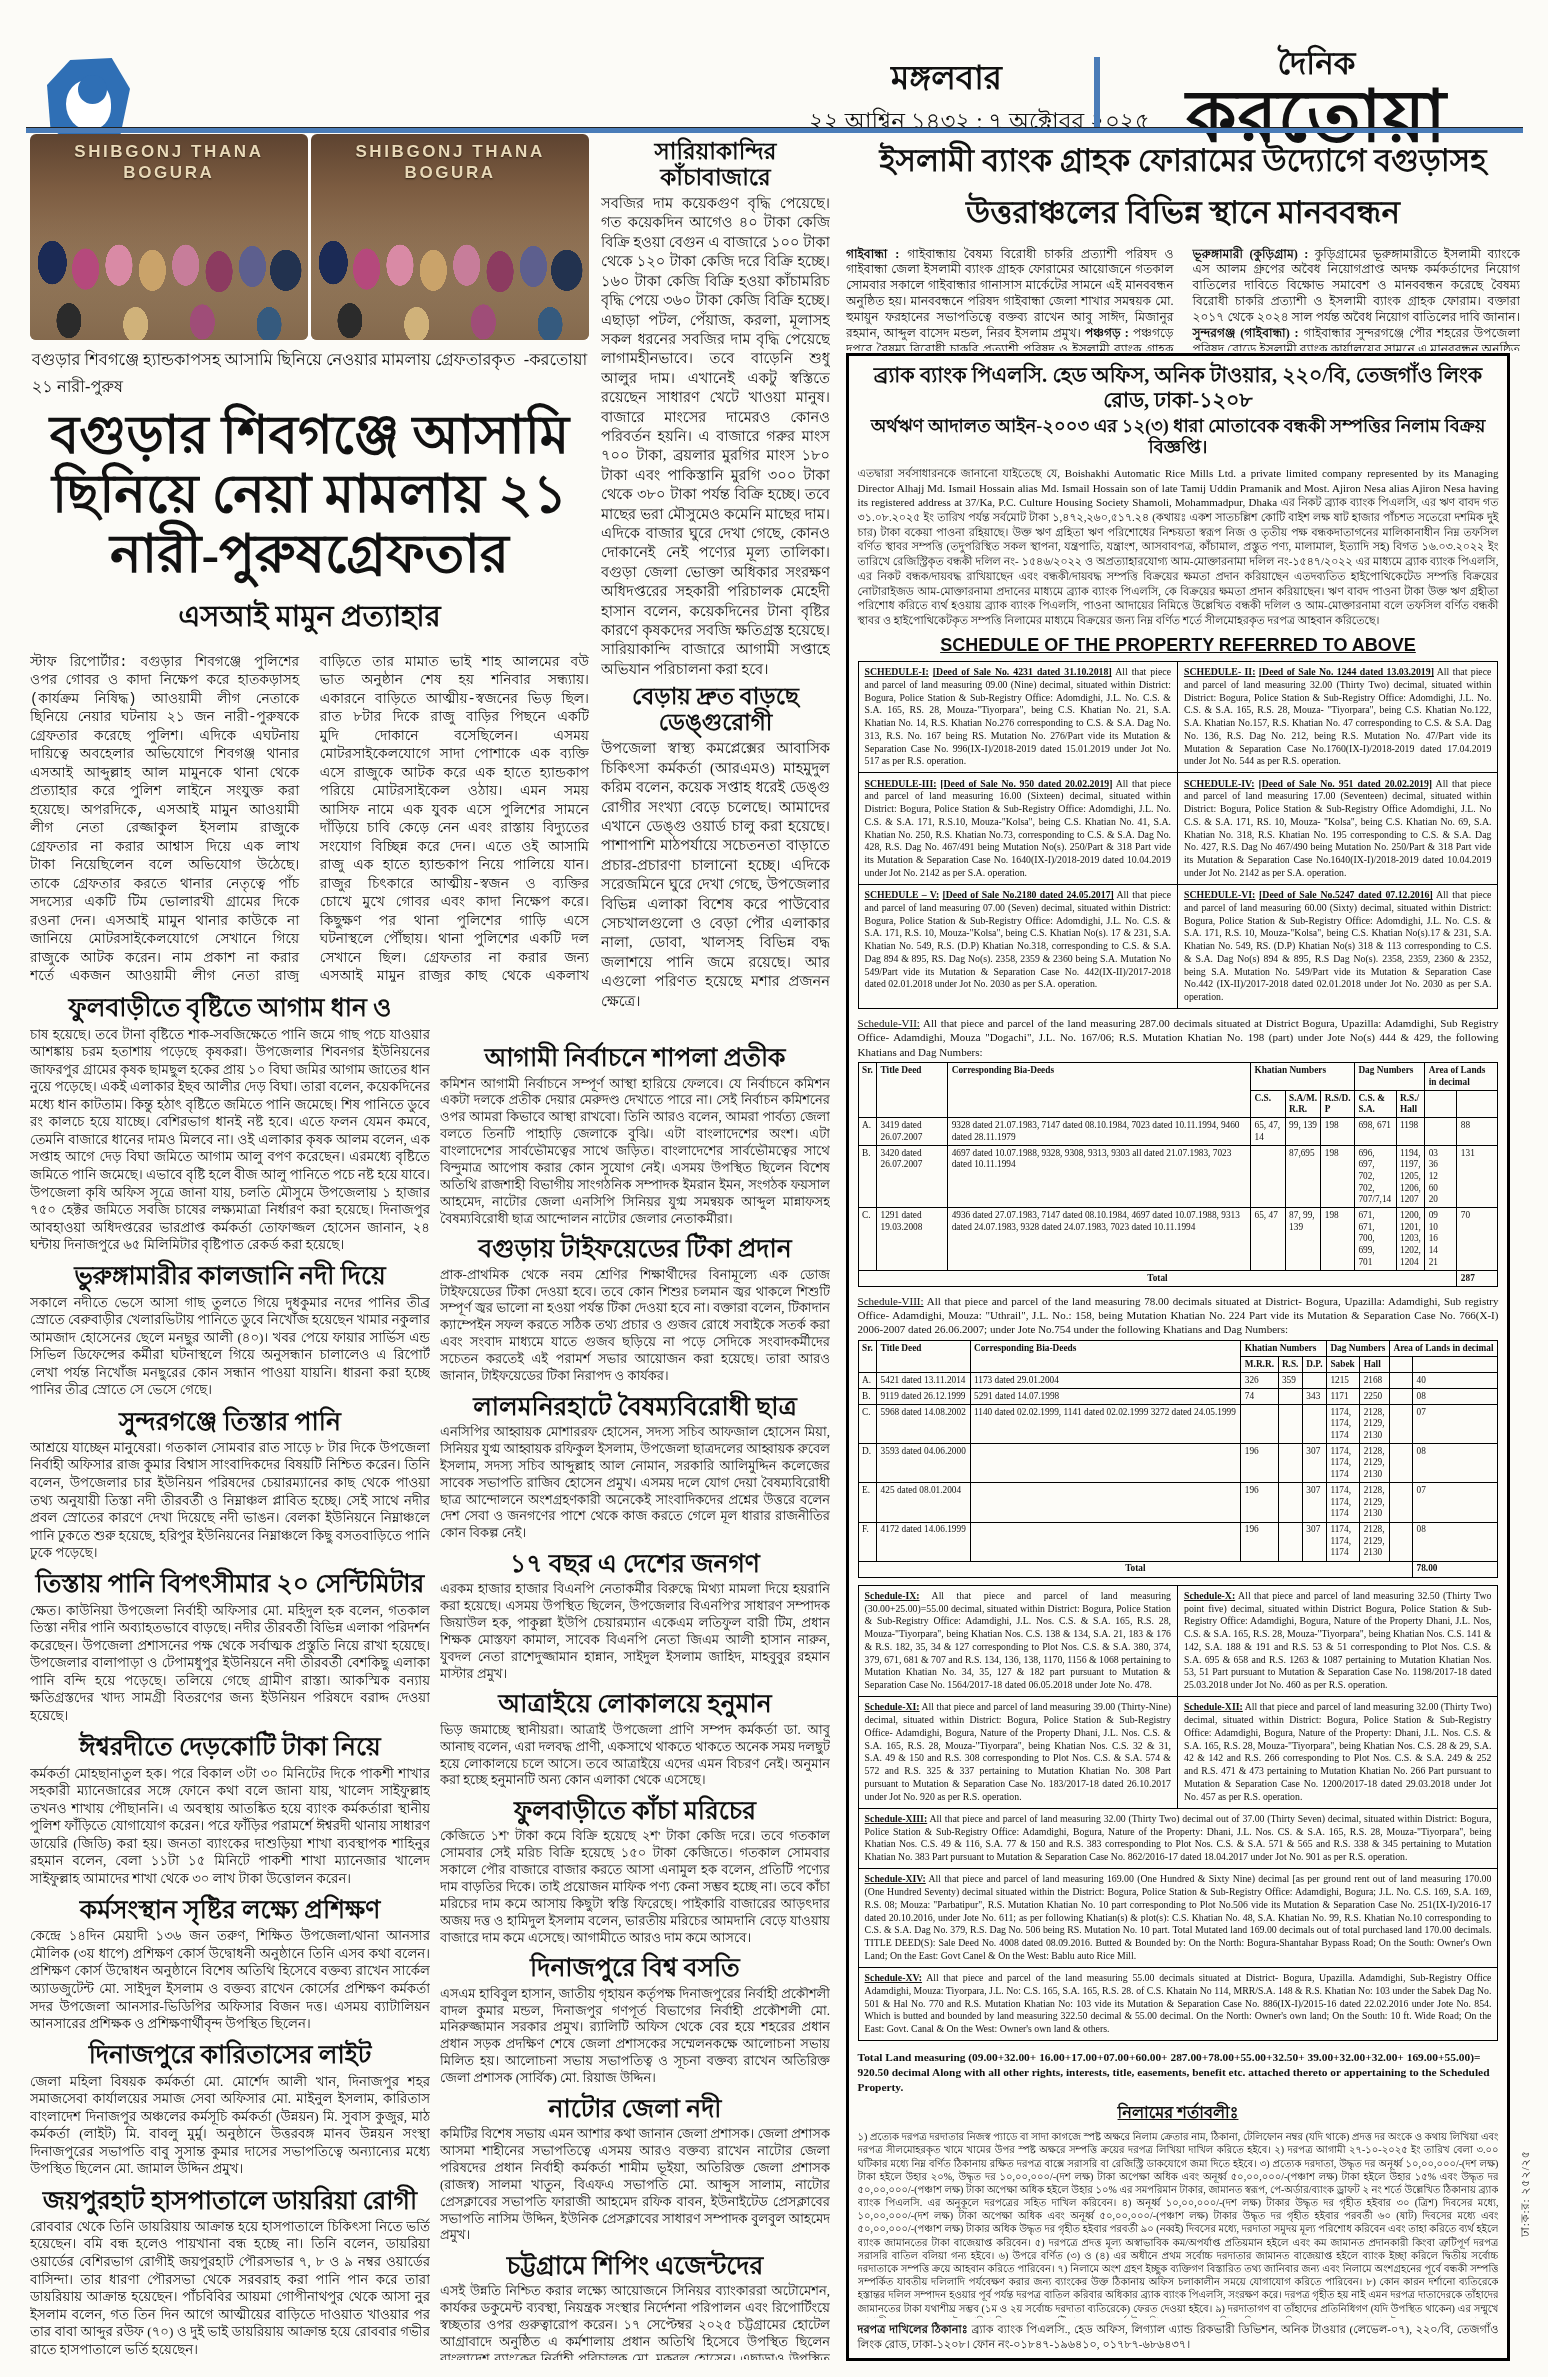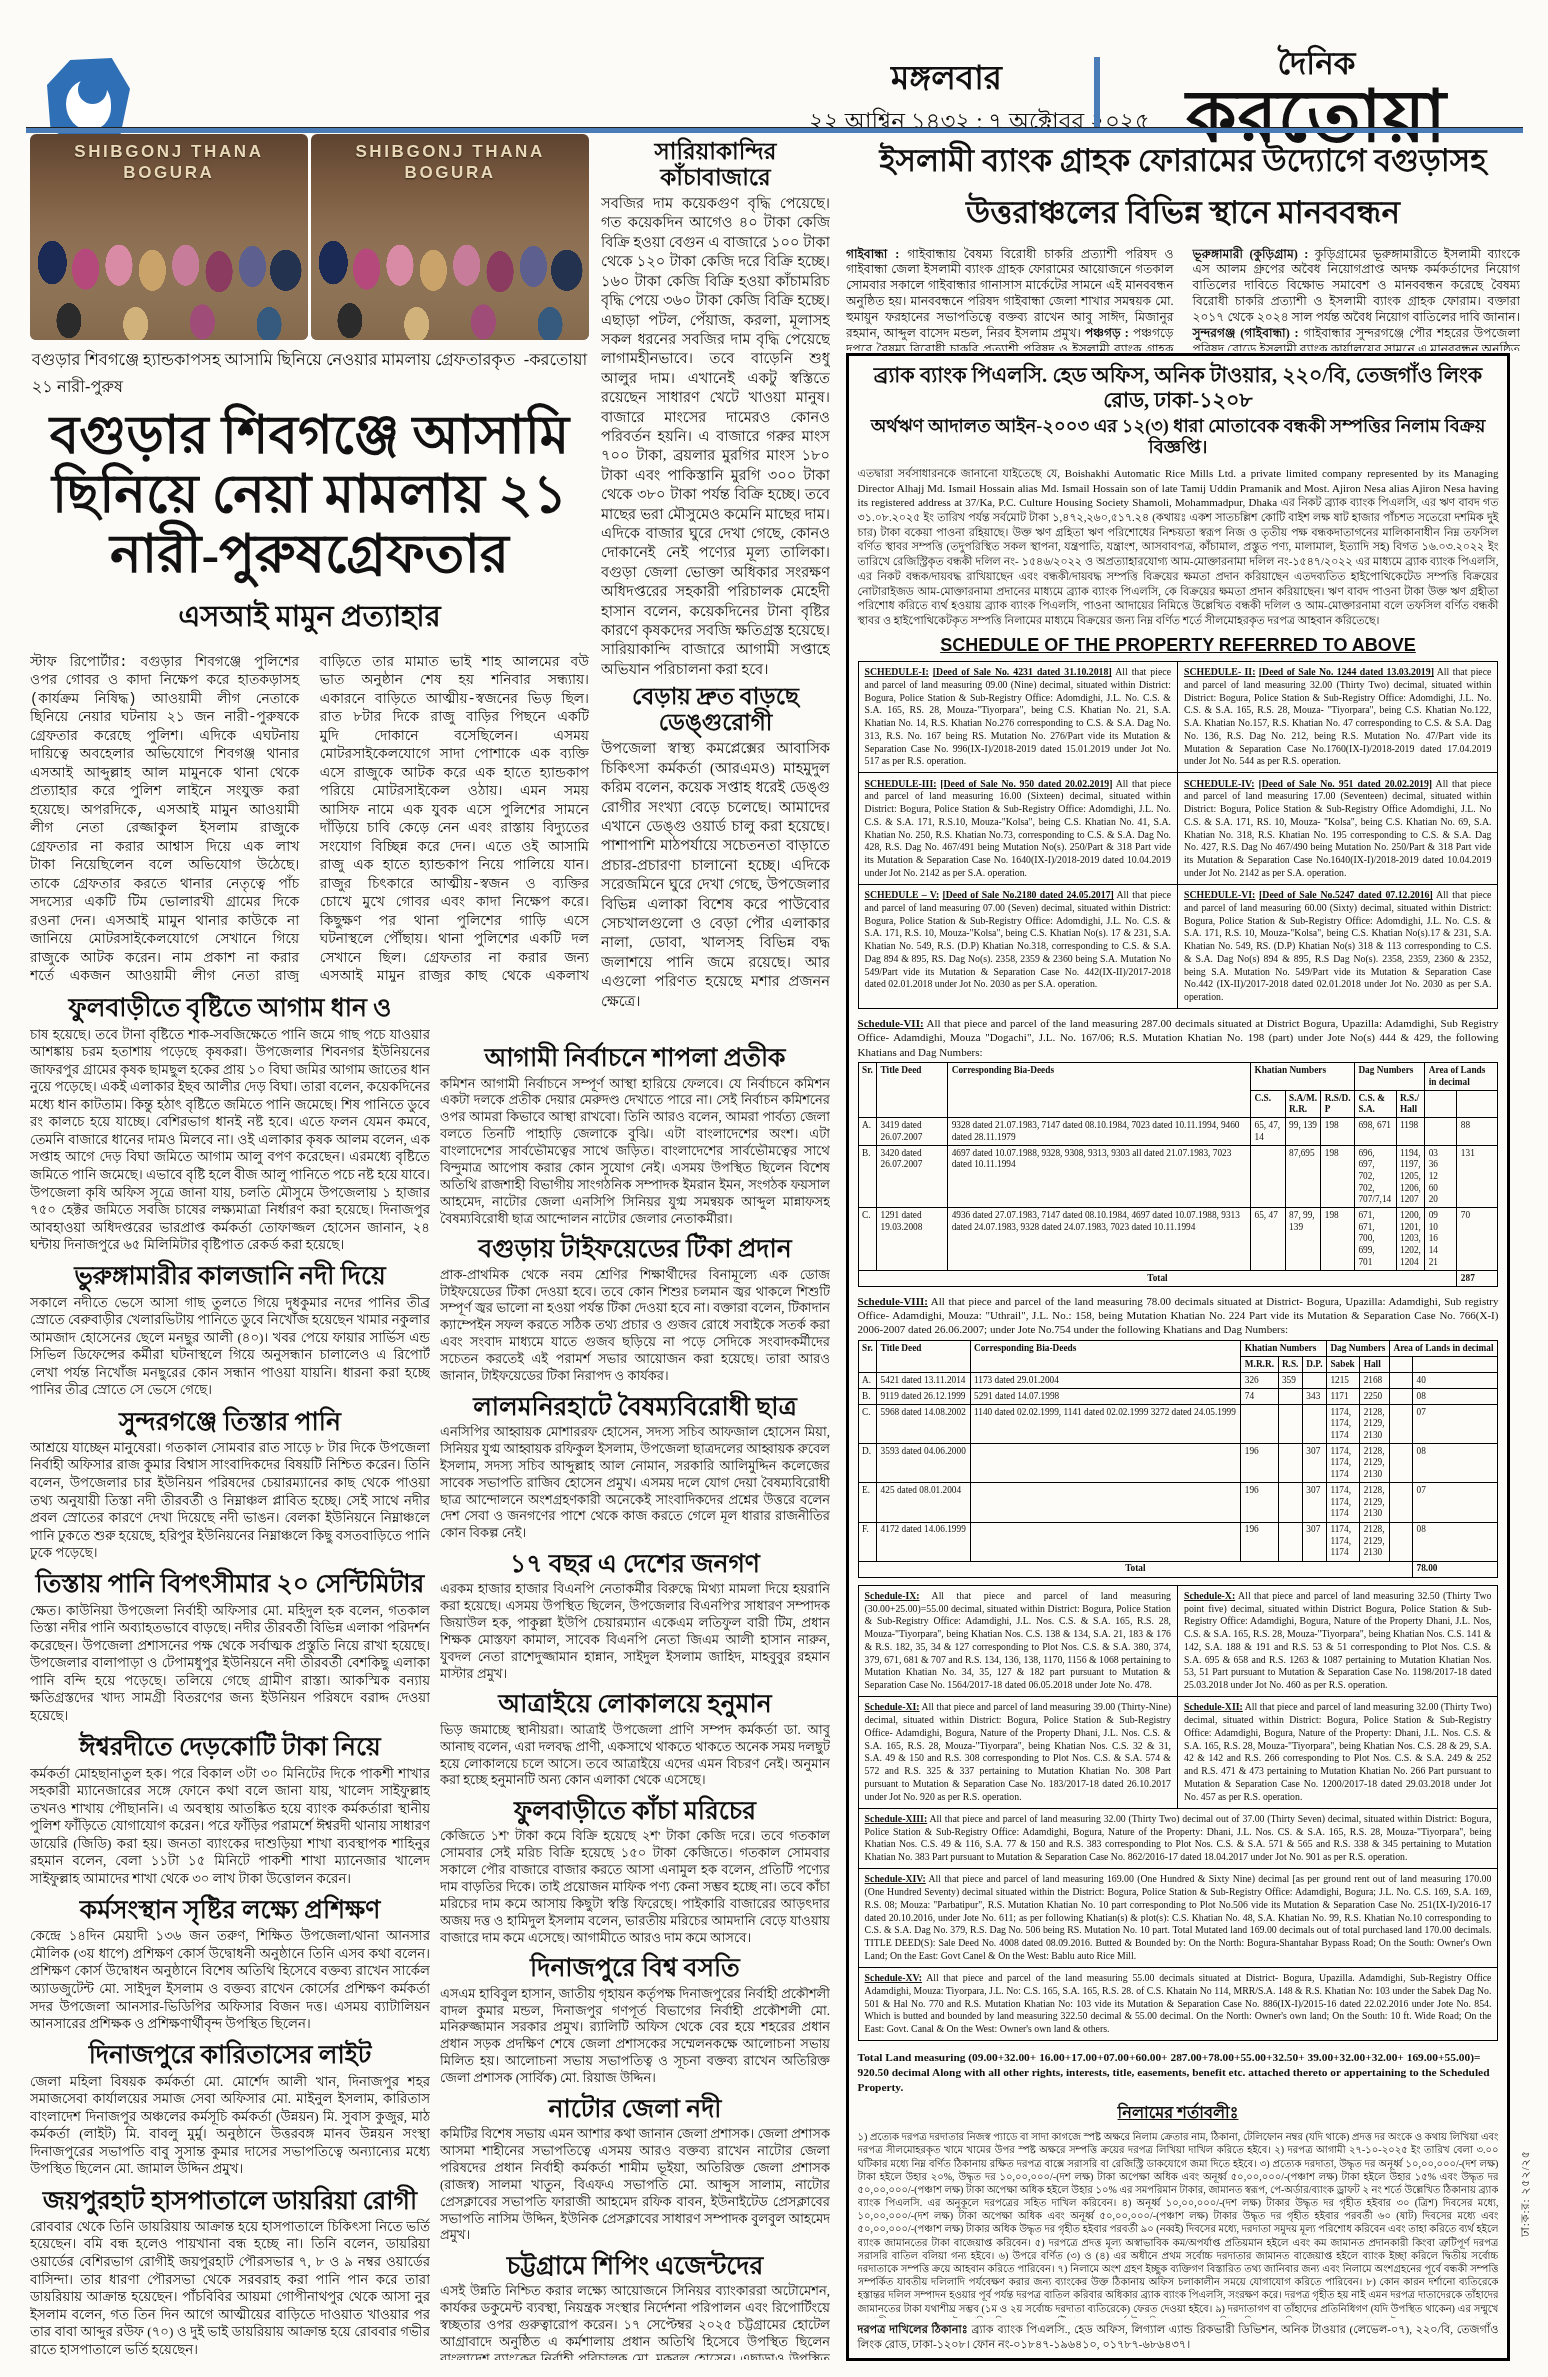--- a/index.html
+++ b/index.html
@@ -73,21 +73,21 @@
   .notice .bankline{font-size:20.6px;font-weight:900;text-align:center;line-height:1.2;}
   .notice .subjectline{font-size:18px;font-weight:900;text-align:center;margin-top:3.4px;line-height:1.2;}
   .notice .intro{font-size:11px;line-height:1.34;text-align:justify;margin-top:6.9px;}
   .notice .sched-head{font-size:18px;font-weight:900;text-align:center;text-decoration:underline;margin:6.9px 0 5.2px 0;font-family:"Liberation Sans",sans-serif;}
   .schedgrid{display:grid;grid-template-columns:1fr 1fr;border:1.7px solid #000;border-bottom:none;}
   .schedgrid .cell{border-right:1.7px solid #000;border-bottom:1.7px solid #000;padding:4.3px 6px;font-size:9.8px;line-height:1.3;text-align:justify;}
   .schedgrid .cell:nth-child(2n){border-right:none;}
   .sched-title{font-weight:bold;text-decoration:underline;}
   .sched-deed{font-weight:bold;text-decoration:underline;}
   .schedpara{font-size:11px;line-height:1.3;text-align:justify;margin-top:6.9px;}
-  .schedpara .t{font-weight:bold;text-decoration:underline;}
+  .schedpara .t{font-weight:normal;text-decoration:underline;}
   table.sched-table{width:100%;border-collapse:collapse;margin-top:3.4px;font-size:9.3px;line-height:1.25;}
   table.sched-table th,table.sched-table td{border:1.3px solid #000;padding:1.7px 3.4px;vertical-align:top;text-align:left;white-space:pre-line;}
   table.sched-table th{font-weight:bold;}
   table.sched-table .total-row td{font-weight:bold;}
   table.sched-table .total-row td:first-child{text-align:center;}
   .schedbox{border:1.7px solid #000;border-top:none;padding:4.3px 6px;font-size:9.8px;line-height:1.3;text-align:justify;}
   .totalline{font-size:11.4px;font-weight:bold;margin-top:9px;line-height:1.3;}
   .terms-head{font-size:16.3px;font-weight:900;text-align:center;text-decoration:underline;margin-top:5.2px;}
   .terms{font-size:10px;line-height:1.32;text-align:justify;margin-top:3.4px;flex:1 1 auto;overflow:hidden;}
   .addressline{font-size:11.2px;line-height:1.3;margin-top:4.3px;text-align:justify;}

